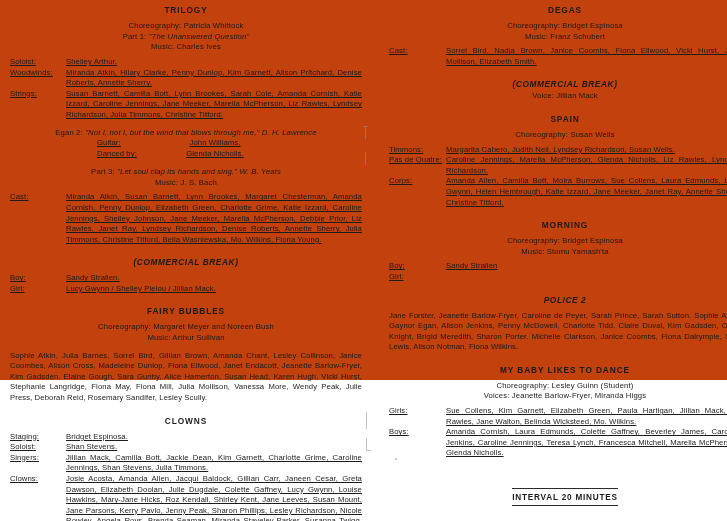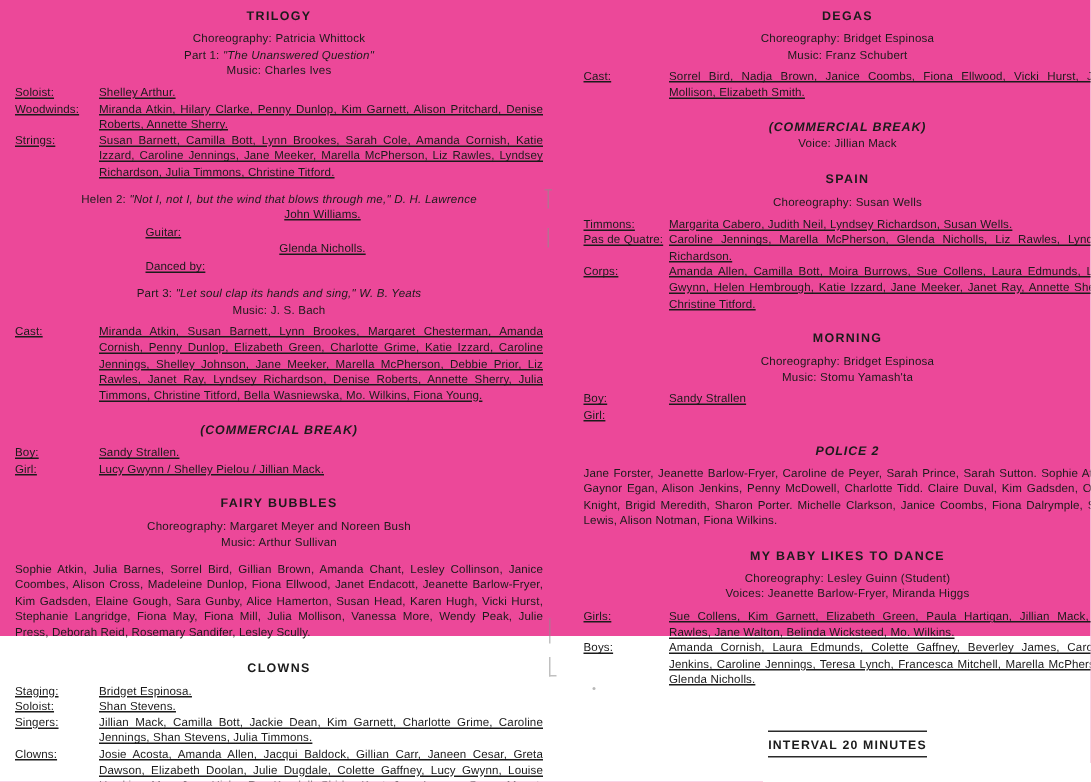--- a/index.html
+++ b/index.html
@@ -11,22 +11,22 @@
     width: 727px;
     height: 521px;
     overflow: hidden;
     font-family: "Liberation Sans", sans-serif;
     color: #1b1b1b;
     -webkit-font-smoothing: antialiased;
   }
   .page {
     position: relative;
     width: 727px;
-    height: 424px;
-    background: #ec4899;
+    height: 380px;
+    background: #c2410c;
   }
   .col {
     position: absolute;
     top: 0;
     width: 352px;
     height: 521px;
     padding: 4px 0 0 0;
     box-sizing: border-box;
   }
   .col-left  { left: 10px; }
@@ -89,21 +89,20 @@
   
   .row.center-pair {
     justify-content: center;
     font-size: 7.7px;
     line-height: 10.8px;
   }
   .row.center-pair .lab {
     width: 58px;
     text-align: left;
     padding-left: 0;
-    margin-top: 12px;
   }
   .row.center-pair .val {
     flex: 0 0 auto;
     text-align: center;
     min-width: 120px;
   }
 
   
   .para {
     font-size: 7.7px;
@@ -198,21 +197,21 @@
       <div class="row">
         <span class="lab">Woodwinds:</span>
         <span class="val">Miranda Atkin, Hilary Clarke, Penny Dunlop, Kim Garnett, Alison Pritchard, Denise Roberts, Annette Sherry.</span>
       </div>
       <div class="row">
         <span class="lab">Strings:</span>
         <span class="val">Susan Barnett, Camilla Bott, Lynn Brookes, Sarah Cole, Amanda Cornish, Katie Izzard, Caroline Jennings, Jane Meeker, Marella McPherson, Liz Rawles, Lyndsey Richardson, Julia Timmons, Christine Titford.</span>
       </div>
 
       <div class="spacer-s"></div>
-      <div class="part-line"><span>Helen 2: </span><span class="title-it">"Not I, not I, but the wind that blows through me,"</span><span class="title-it"> D. H. Lawrence</span></div>
+      <div class="part-line"><span>Egan 2: </span><span class="title-it">"Not I, not I, but the wind that blows through me,"</span><span class="title-it"> D. H. Lawrence</span></div>
       <div class="row center-pair">
         <span class="lab">Guitar:</span>
         <span class="val">John Williams.</span>
       </div>
       <div class="row center-pair">
         <span class="lab">Danced by:</span>
         <span class="val">Glenda Nicholls.</span>
       </div>
 
       <div class="spacer-s"></div>

